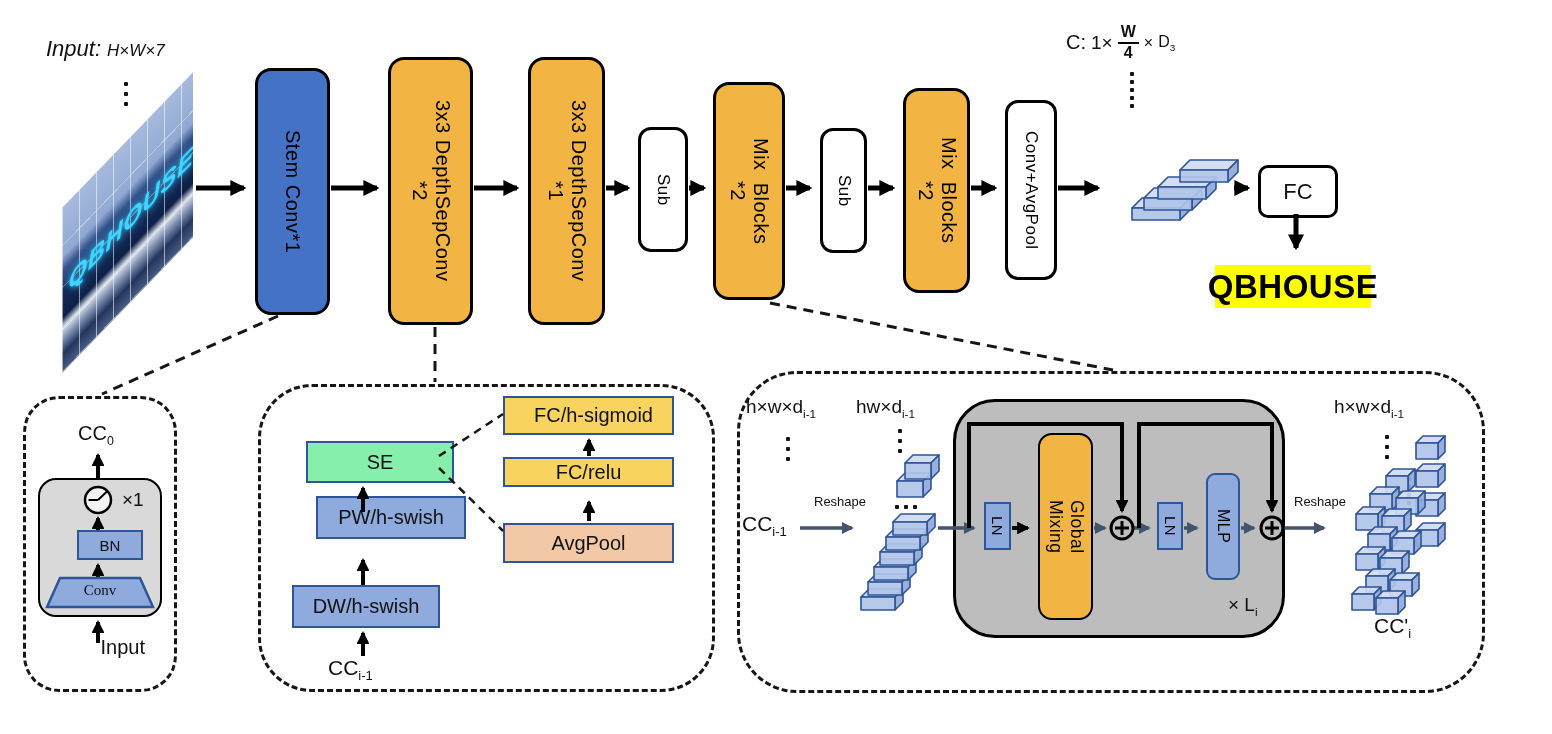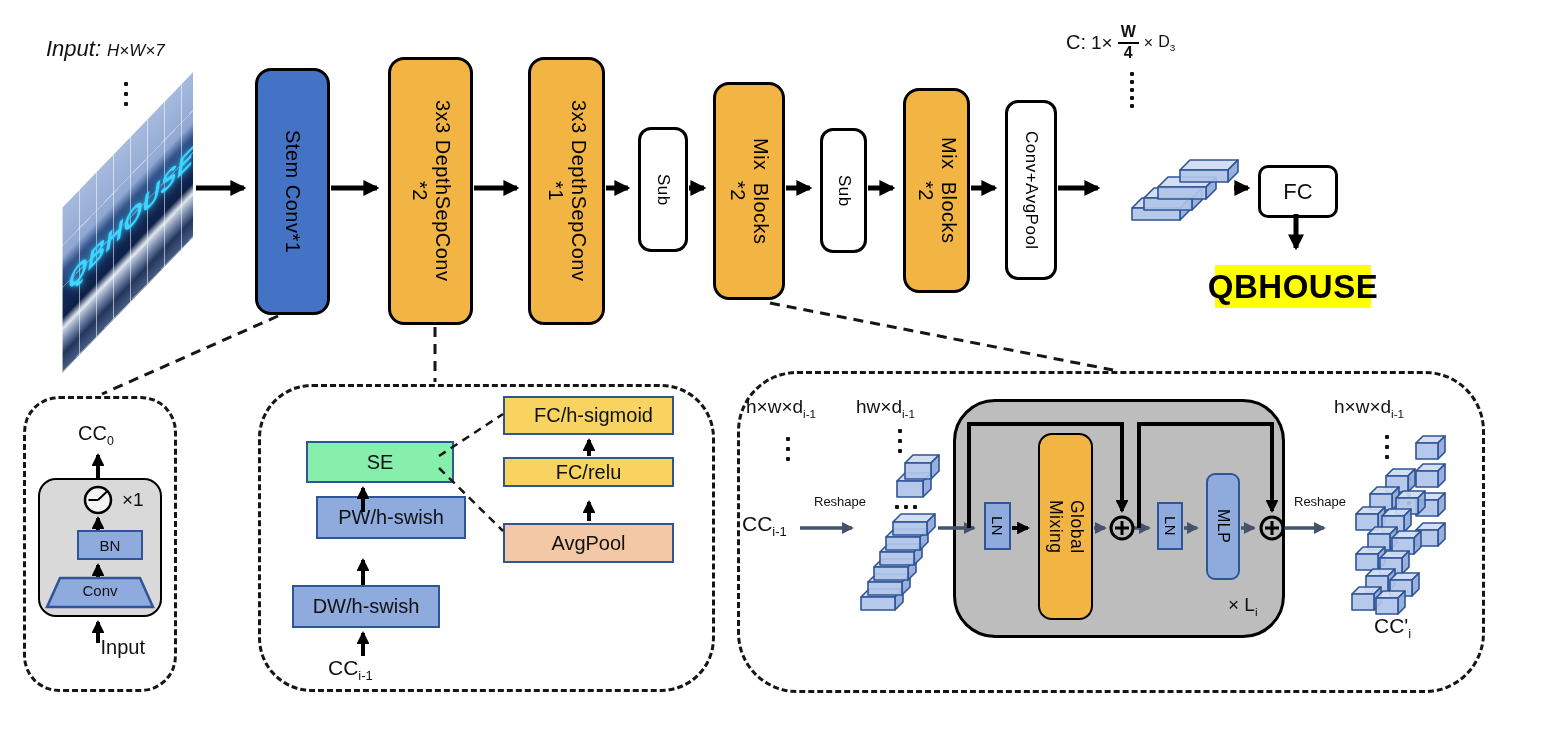--- a/index.html
+++ b/index.html
@@ -170,21 +170,21 @@
 
   <div class="panel" style="left:23px;top:396px;width:154px;height:296px;border-radius:36px;"></div>
   <div class="t" style="left:58px;top:422px;width:76px;text-align:center;font-size:20px;z-index:2;">
     <span>CC</span><sub>0</sub>
   </div>
   <div class="graybox" style="left:38px;top:478px;width:124px;height:139px;"></div>
   <div class="t" style="left:122px;top:489px;font-size:19px;z-index:3;">×1</div>
   <div class="innerblue" style="left:77px;top:530px;width:66px;height:30px;font-size:15px;">
     <span>BN</span>
   </div>
-  <div class="t" style="left:62px;top:582px;width:76px;text-align:center;font-size:15px;z-index:6;">Conv</div>
+  <div class="t" style="left:62px;top:582px;width:76px;text-align:center;font-size:15px;z-index:6;font-family:Liberation Serif, serif;">Conv</div>
   <div class="t" style="left:45px;top:636px;width:100px;text-align:right;font-size:20px;z-index:2;">Input</div>
 
   <div class="panel" style="left:258px;top:384px;width:457px;height:308px;border-radius:54px;"></div>
   <div class="box slate" style="left:289px;top:441px;width:148px;height:42px;">
     <span>SE</span>
   </div>
   <div class="box lightblue" style="left:288px;top:496px;width:150px;height:43px;margin-left:28px;">
     <span>PW/h-swish</span>
   </div>
   <div class="box lightblue" style="left:292px;top:585px;width:148px;height:43px;">

